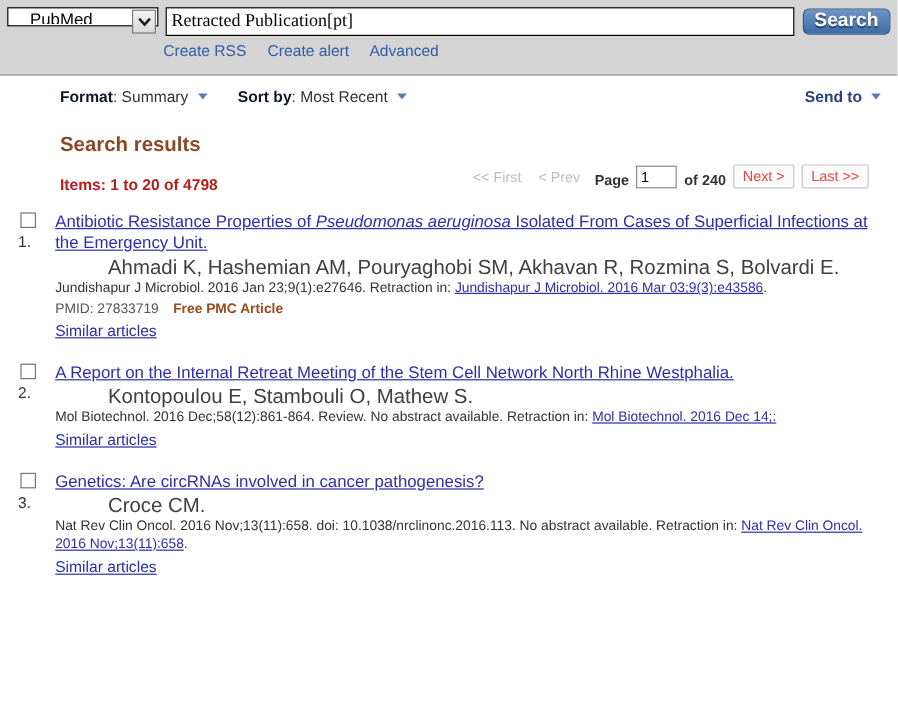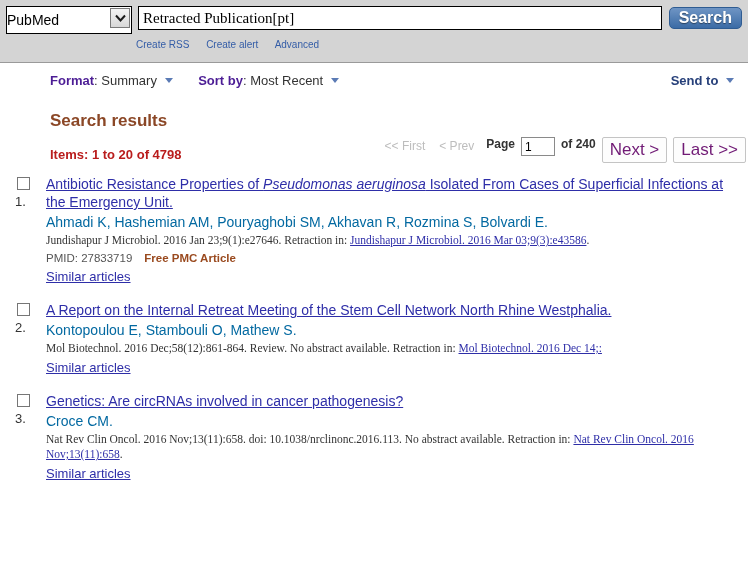--- a/index.html
+++ b/index.html
@@ -19,27 +19,27 @@
     padding: 4px 0 0 0;
     position: relative;
   }
   .search-row {
     display: flex;
     align-items: flex-start;
     padding: 2px 6px 0 6px;
   }
   .db-select {
     width: 126px;
-    height: 28px;
+    height: 16px;
     font-family: "Liberation Sans", sans-serif;
     font-size: 14px;
     border: 1px solid #000;
     background: #ffffff;
     color: #000;
-    padding: 1px 0;
+    padding: 1px 18px;
     -webkit-appearance: none;
     appearance: none;
     position: relative;
   }
   .db-wrap { position: relative; display: inline-block; }
   .db-arrow-box {
     position: absolute;
     right: 2px; top: 2px;
     width: 20px; height: 20px;
     background: linear-gradient(#f4f4f4, #d8d8d8);
@@ -73,38 +73,38 @@
     font-size: 16px;
     font-weight: bold;
     font-family: "Liberation Sans", sans-serif;
     text-shadow: 0 1px 1px rgba(0,0,0,0.45);
     padding: 0 9px;
     cursor: pointer;
   }
 
   .sublinks {
     padding: 5px 0 0 136px;
-    font-size: 10px;
+    font-size: 13px;
   }
   .sublinks a {
     color: #345da7;
     text-decoration: none;
     margin-right: 14px;
   }
 
   
   .fmt-bar {
     position: relative;
     height: 34px;
     padding: 10px 16px 0 50px;
     font-size: 13px;
     color: #333;
   }
   .fmt-group { display: inline-block; margin-right: 22px; }
-  .fmt-label { color: #4c1d95; font-weight: bold; }
+  .fmt-label { color: #0f172a; font-weight: bold; }
   .fmt-value { color: #333; }
   .caret {
     display: inline-block;
     width: 0; height: 0;
     border-left: 4px solid transparent;
     border-right: 4px solid transparent;
     border-top: 5px solid #5b7bb5;
     margin-left: 4px;
     vertical-align: 2px;
   }
@@ -131,25 +131,25 @@
   .items-line {
     color: #b91c1c;
     font-size: 13px;
     font-weight: bold;
     display: inline-block;
   }
 
   
   .pager {
     position: absolute;
-    right: 2px; top: 40px;
+    right: 24px; top: 40px;
     font-size: 12px;
     color: #333;
     display: flex;
-    align-items: flex-start;
+    align-items: flex-end;
     gap: 6px;
     white-space: nowrap;
   }
   .pg-disabled {
     color: #bdbdbd;
     padding: 2px 4px;
   }
   .pg-label { color: #333; font-weight: bold; padding-left: 2px; }
   .pg-input {
     width: 34px; height: 19px;
@@ -158,22 +158,22 @@
     font-family: "Liberation Sans", sans-serif;
     padding: 0 3px;
     color: #000;
     background: #fff;
     outline: none;
   }
   .pg-of { color: #333; font-weight: bold; }
   .pg-btn {
     border: 1px solid #c4c4c4;
     background: #fdfdfd;
-    color: #701a75;
-    font-size: 17px;
+    color: #ef4444;
+    font-size: 12px;
     font-family: "Liberation Sans", sans-serif;
     padding: 2px 7px;
     border-radius: 2px;
     cursor: pointer;
   }
 
   
   .results { padding: 12px 14px 0 14px; }
   .result {
     display: flex;
@@ -205,31 +205,31 @@
     font-size: 14px;
     line-height: 18px;
     color: #2e2ea8;
     text-decoration: underline;
     cursor: pointer;
     display: block;
     margin-bottom: 3px;
   }
   .rtitle i { font-style: italic; }
   .rauthors {
-    font-size: 14px;
-    color: #0369a1;
+    font-size: 17px;
+    color: #404040;
     line-height: 17px;
     margin-bottom: 2px;
+    margin-left: 44px;
   }
   .rcite {
     font-size: 11.5px;
     color: #333;
     line-height: 15px;
     margin-bottom: 2px;
-    font-family: Liberation Serif, serif;
   }
   .rcite a {
     color: #2e2ea8;
     text-decoration: underline;
     cursor: pointer;
   }
   .rpmid {
     font-size: 11.5px;
     color: #555;
     line-height: 16px;

